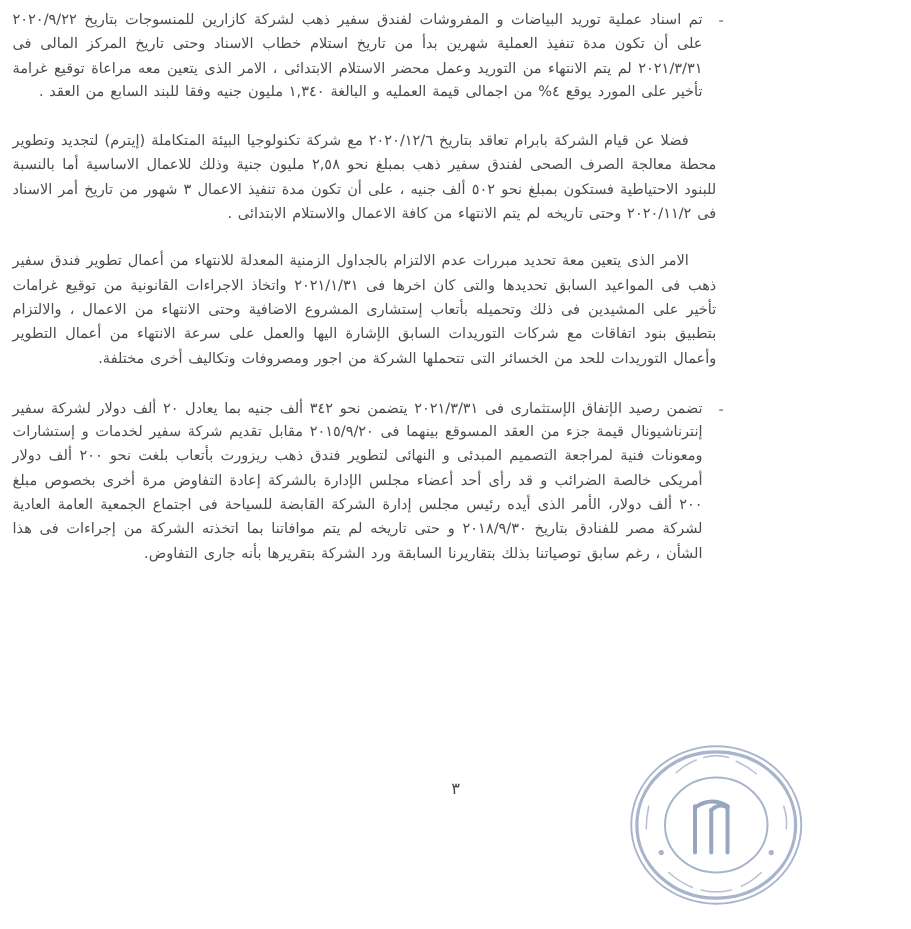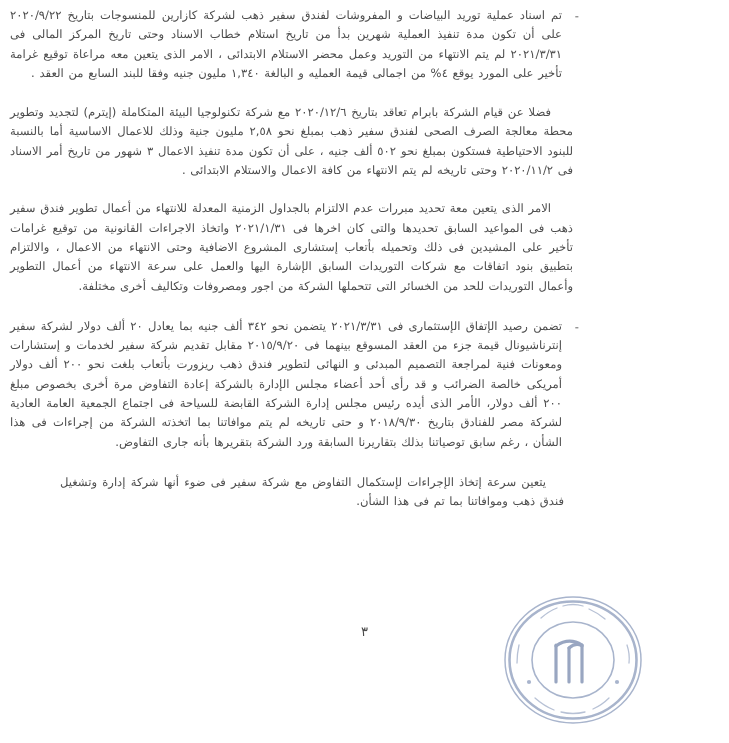--- a/index.html
+++ b/index.html
@@ -122,21 +122,20 @@
 
     <div class="gap-3"></div>
 
     <div class="para para-bullet">
       <span class="dash">-</span>
       <span>تضمن رصيد الإتفاق الإستثمارى فى ٢٠٢١/٣/٣١ يتضمن نحو ٣٤٢ ألف جنيه بما يعادل ٢٠ ألف دولار لشركة سفير إنترناشيونال قيمة جزء من العقد المسوقع بينهما فى ٢٠١٥/٩/٢٠ مقابل تقديم شركة سفير لخدمات و إستشارات ومعونات فنية لمراجعة التصميم المبدئى و النهائى لتطوير فندق ذهب ريزورت بأتعاب بلغت نحو ٢٠٠ ألف دولار أمريكى خالصة الضرائب و قد رأى أحد أعضاء مجلس الإدارة بالشركة إعادة التفاوض مرة أخرى بخصوص مبلغ ٢٠٠ ألف دولار، الأمر الذى أيده رئيس مجلس إدارة الشركة القابضة للسياحة فى اجتماع الجمعية العامة العادية لشركة مصر للفنادق بتاريخ ٢٠١٨/٩/٣٠ و حتى تاريخه لم يتم موافاتنا بما اتخذته الشركة من إجراءات فى هذا الشأن ، رغم سابق توصياتنا بذلك بتقاريرنا السابقة  ورد الشركة بتقريرها بأنه جارى التفاوض.</span>
     </div>
 
     <div class="gap-4"></div>
 
-    <div class="para para-plain-noind">يتعين سرعة إتخاذ الإجراءات لإستكمال التفاوض مع شركة سفير فى ضوء أنها شركة إدارة وتشغيل فندق ذهب وموافاتنا بما تم فى هذا الشأن.</div>
 
   </div>
 
   <div class="page-number">٣</div>
 
   <div class="seal">
     <svg width="152" height="140" viewBox="0 0 152 140" xmlns="http://www.w3.org/2000/svg">
       <g fill="none" stroke="#9aa8c4" stroke-width="1.5" opacity="0.85">
         <ellipse cx="76" cy="70" rx="68" ry="63"></ellipse>
         <ellipse cx="76" cy="70" rx="63.5" ry="58.5" stroke-width="2.6"></ellipse>

